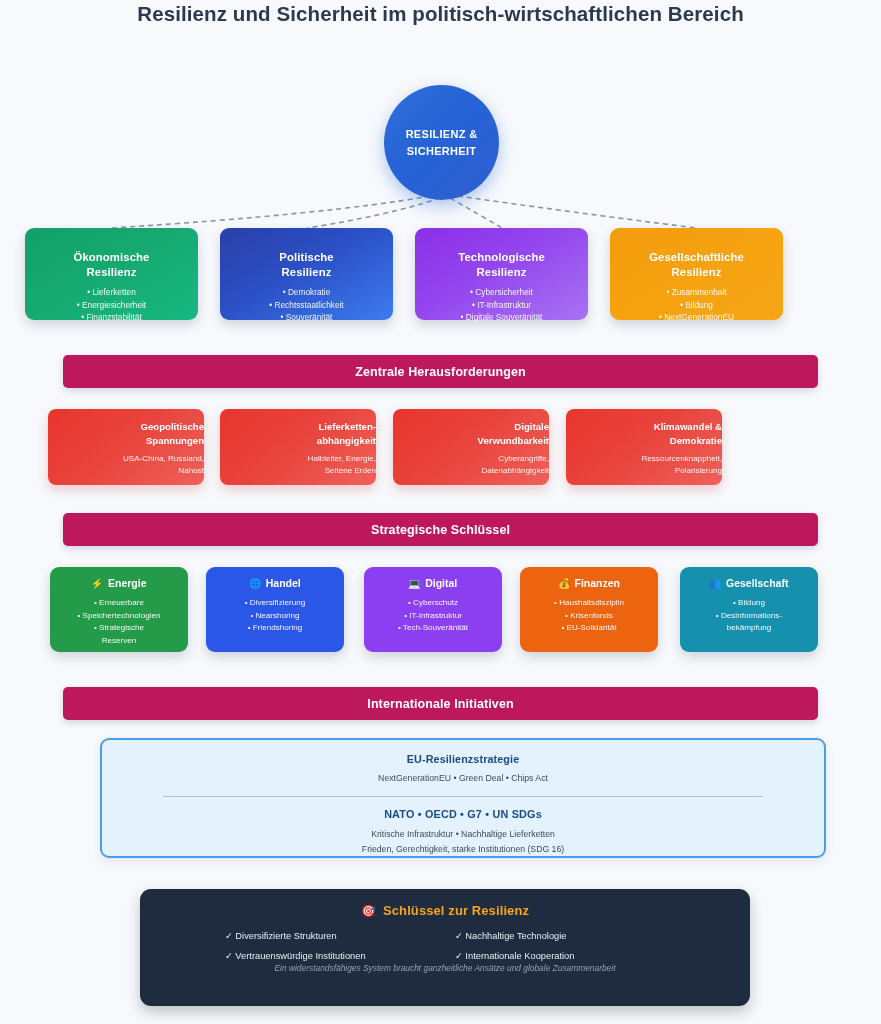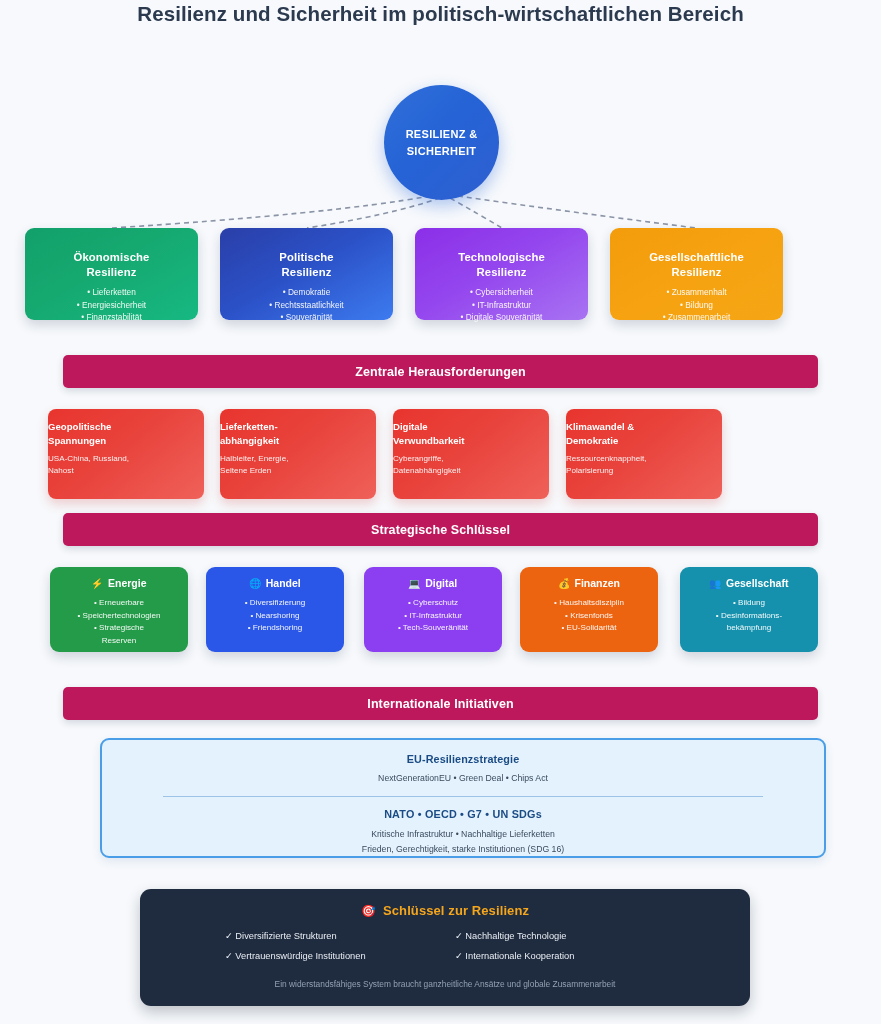--- a/index.html
+++ b/index.html
@@ -107,25 +107,25 @@
   }
   .sec-bar.b0 { top: 355px; }
   .sec-bar.b1 { top: 513px; }
   .sec-bar.b2 { top: 687px; }
 
   
   .chal {
     position: absolute;
     top: 409px;
     width: 156px;
-    height: 90px;
+    height: 76px;
     border-radius: 8px;
     background: linear-gradient(140deg, #e8352e 0%, #e8433c 45%, #ef6159 100%);
     color: #ffffff;
-    text-align: left;
+    text-align: right;
     padding-top: 11px;
     box-shadow: 0 5px 11px rgba(200,50,45,0.22);
   }
   .chal .c-title {
     font-size: 9.6px;
     font-weight: bold;
     line-height: 14px;
   }
   .chal .c-sub {
     margin-top: 5px;
@@ -246,23 +246,24 @@
     grid-template-columns: 1fr 1fr;
     row-gap: 9px;
     column-gap: 20px;
   }
   .keyp .k-item {
     font-size: 9.3px;
     color: #e8edf4;
     white-space: nowrap;
   }
   .keyp .k-foot {
-    margin-top: 18px;
+    margin-top: 2px;
     text-align: center;
     font-size: 8.4px;
+    font-style: italic;
     color: #93a1b4;
   }
 </style>
 </head>
 <body>
 
 <div class="canvas">
 
   <div class="page-title">Resilienz und Sicherheit im politisch-wirtschaftlichen Bereich</div>
 
@@ -317,21 +318,21 @@
   </div>
 
   <div class="pillar p3">
     <div class="p-title">
       <span>Gesellschaftliche</span><br>
       <span>Resilienz</span>
     </div>
     <div class="p-list">
       <div>• Zusammenhalt</div>
       <div>• Bildung</div>
-      <div>• Zusammenarbeit</div>
+      <div>• NextGenerationEU</div>
     </div>
   </div>
 
   <div class="sec-bar b0">Zentrale Herausforderungen</div>
 
   <div class="chal c0">
     <div class="c-title">
       <span>Geopolitische</span><br>
       <span>Spannungen</span>
     </div>

